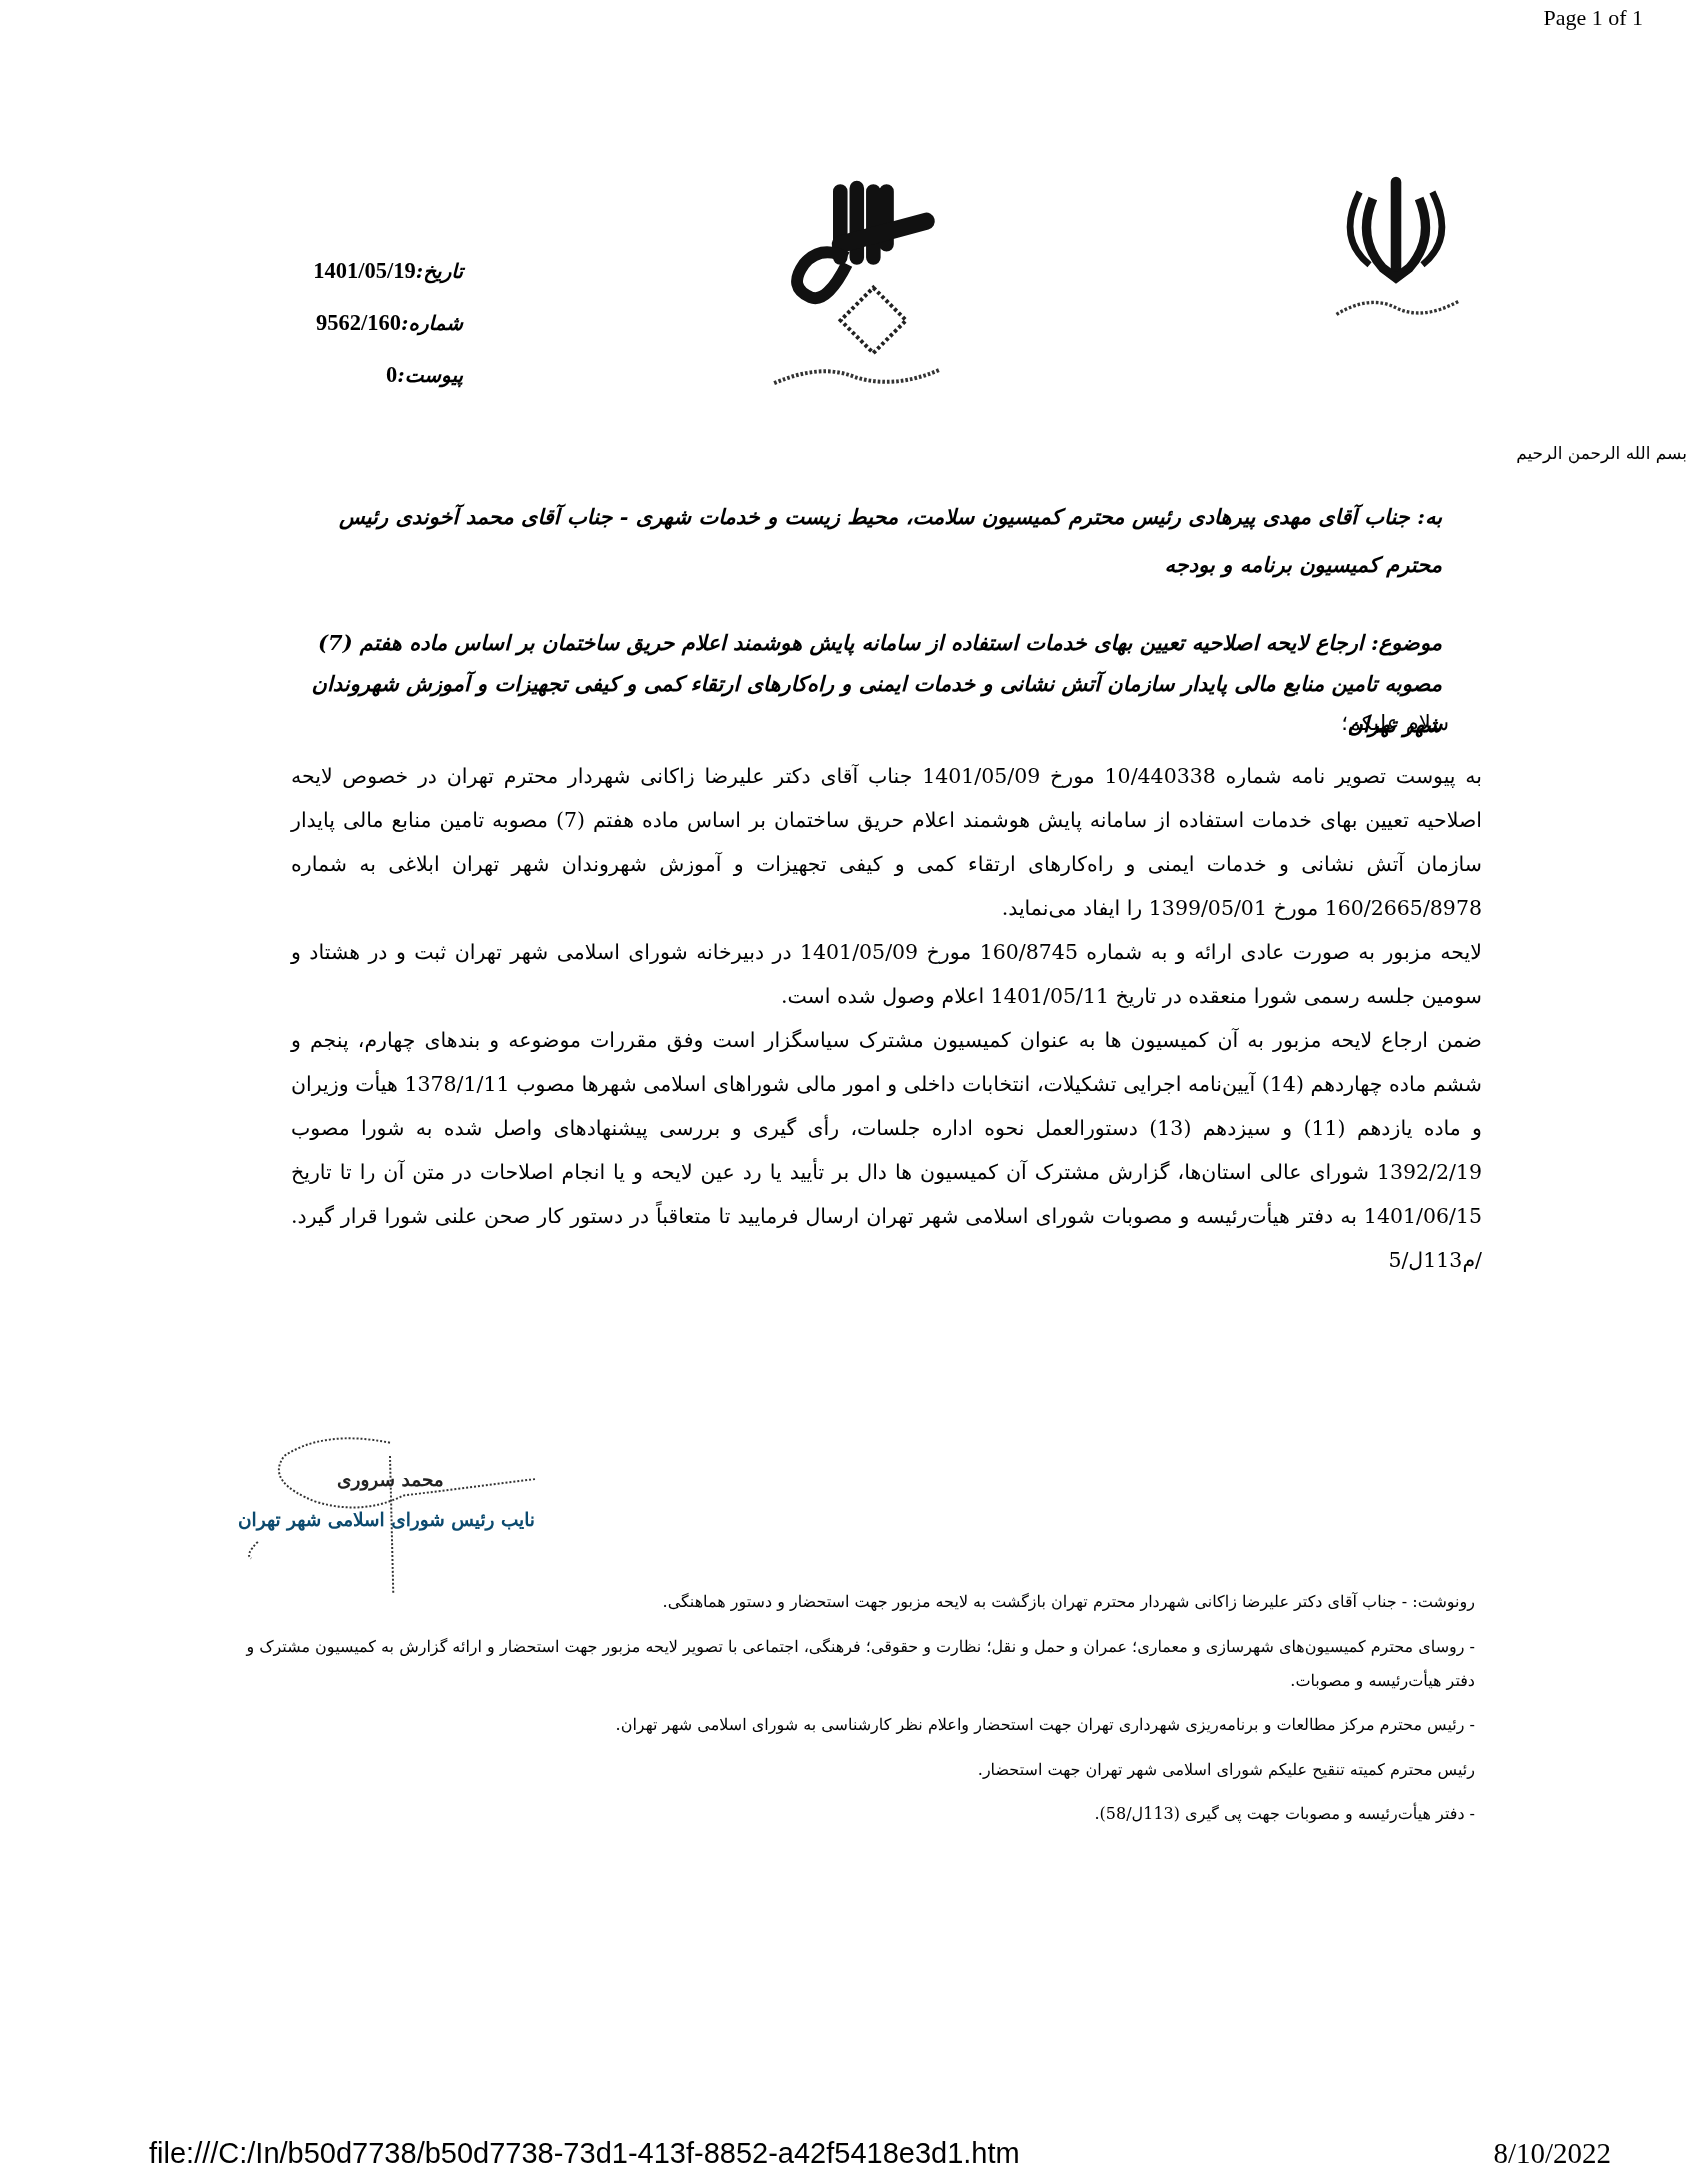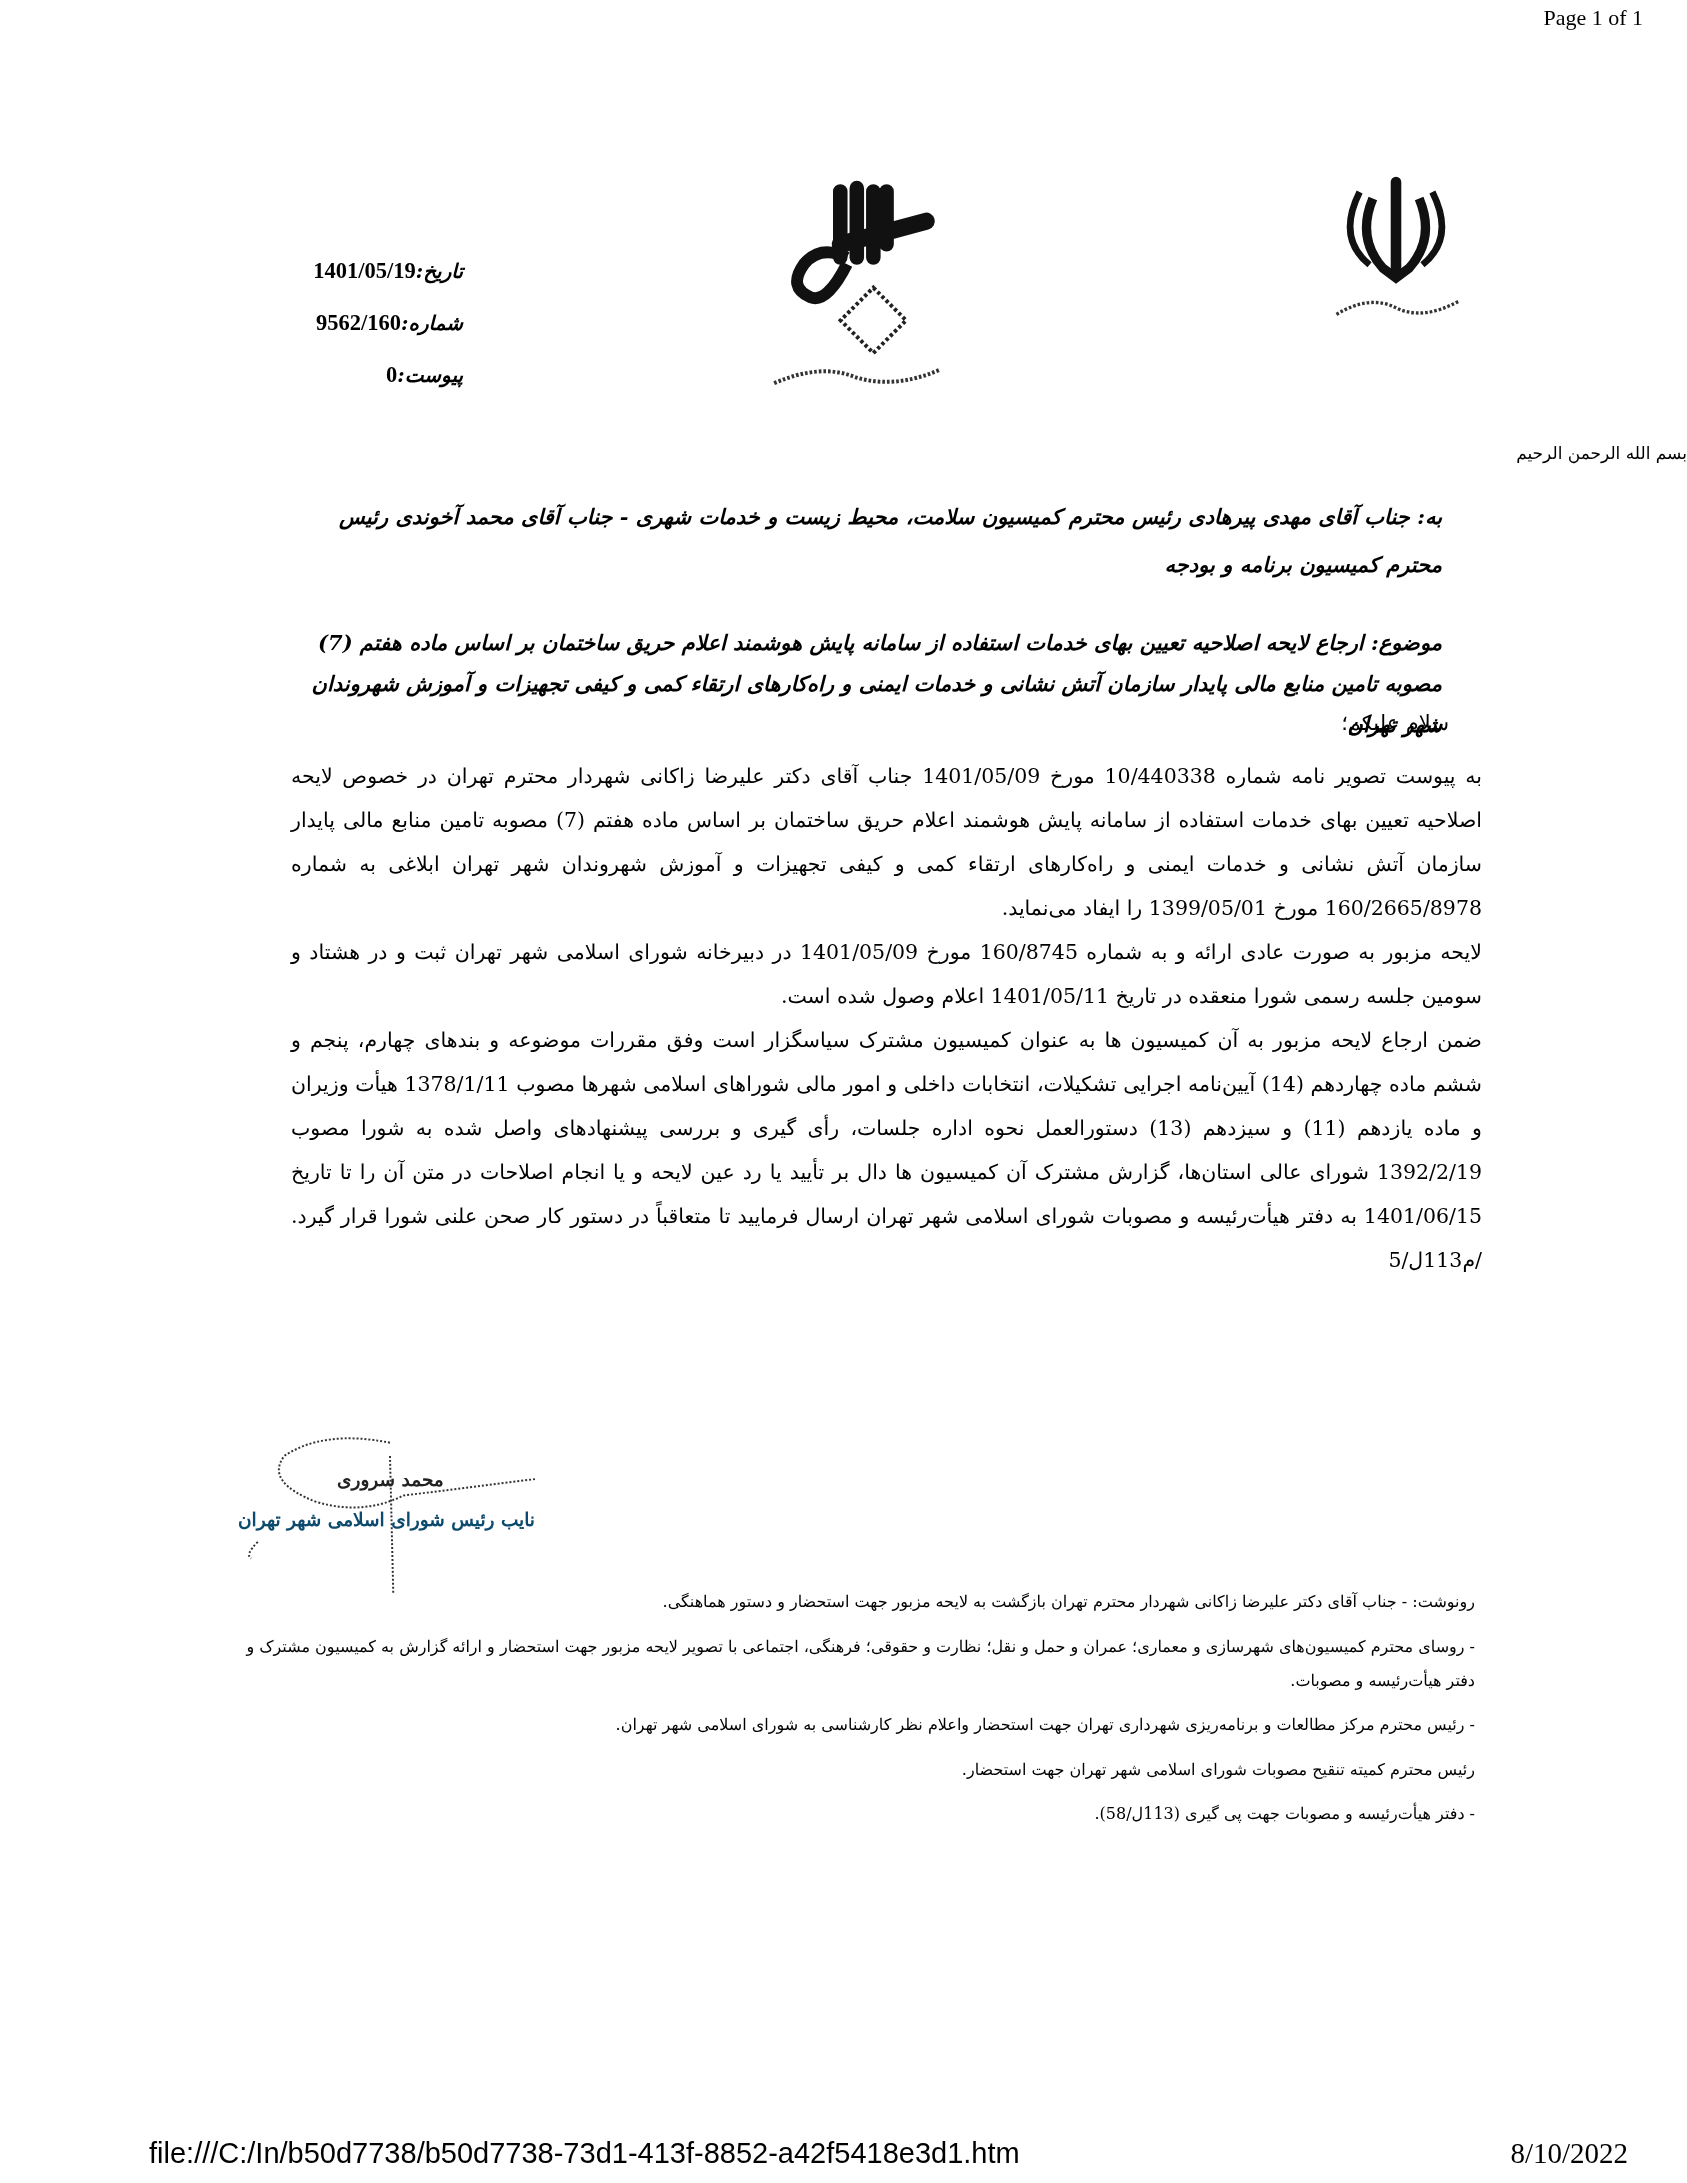--- a/index.html
+++ b/index.html
@@ -60,21 +60,21 @@
     .cc {
       position: absolute; left: 218px; width: 1257px; top: 1585px;
       direction: rtl; text-align: right; font-size: 16px; line-height: 34px;
     }
     .cc .item { margin-bottom: 10.6px; }
     .footer-path {
       position: absolute; left: 149px; top: 2137px;
       font-family: Liberation Sans, sans-serif; font-size: 29px;
     }
     .footer-date {
-      position: absolute; right: 59px; top: 2137px;
+      position: absolute; right: 76px; top: 2137px;
       font-family: "Liberation Serif", serif; font-size: 29px;
     }
   </style>
 </head>
 <body>
 
 <div class="page-header">Page 1 of 1</div>
 
 <div class="logo-iran">
   <svg width="172" height="159" viewBox="0 0 260 240">
@@ -133,19 +133,19 @@
     <path d="M80 190 Q60 210 70 215" stroke="#333" stroke-width="3" stroke-dasharray="3 3" fill="none"></path>
   </svg>
   <div class="sig-name">محمد سروری</div>
   <div class="sig-title">نایب رئیس شورای اسلامی شهر تهران</div>
 </div>
 
 <div class="cc">
   <div class="item">رونوشت: - جناب آقای دکتر علیرضا زاکانی شهردار محترم تهران بازگشت به لایحه مزبور جهت استحضار و دستور هماهنگی.</div>
   <div class="item">- روسای محترم کمیسیون‌های شهرسازی و معماری؛ عمران و حمل و نقل؛ نظارت و حقوقی؛ فرهنگی، اجتماعی با تصویر لایحه مزبور جهت استحضار و ارائه گزارش به کمیسیون مشترک و دفتر هیأت‌رئیسه و مصوبات.</div>
   <div class="item">- رئیس محترم مرکز مطالعات و برنامه‌ریزی شهرداری تهران جهت استحضار واعلام نظر کارشناسی به شورای اسلامی شهر تهران.</div>
-  <div class="item">رئیس محترم کمیته تنقیح مصوبات شورای اسلامی شهر تهران جهت استحضار.</div>
+  <div class="item">رئیس محترم کمیته تنقیح علیکم شورای اسلامی شهر تهران جهت استحضار.</div>
   <div class="item">- دفتر هیأت‌رئیسه و مصوبات جهت پی گیری (113ل/58).</div>
 </div>
 
 <div class="footer-path">file:///C:/In/b50d7738/b50d7738-73d1-413f-8852-a42f5418e3d1.htm</div>
 <div class="footer-date">8/10/2022</div>
 
 
 </body></html>

